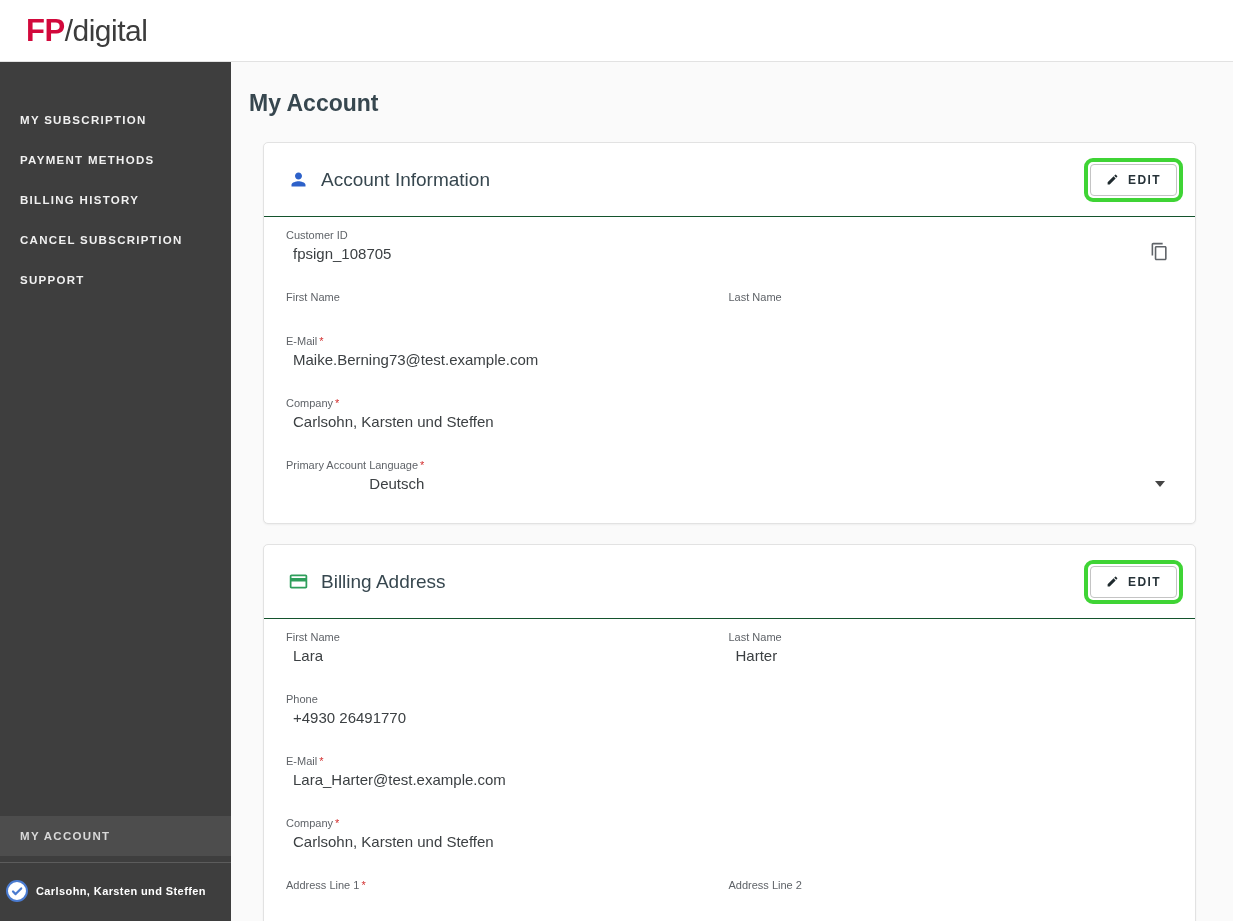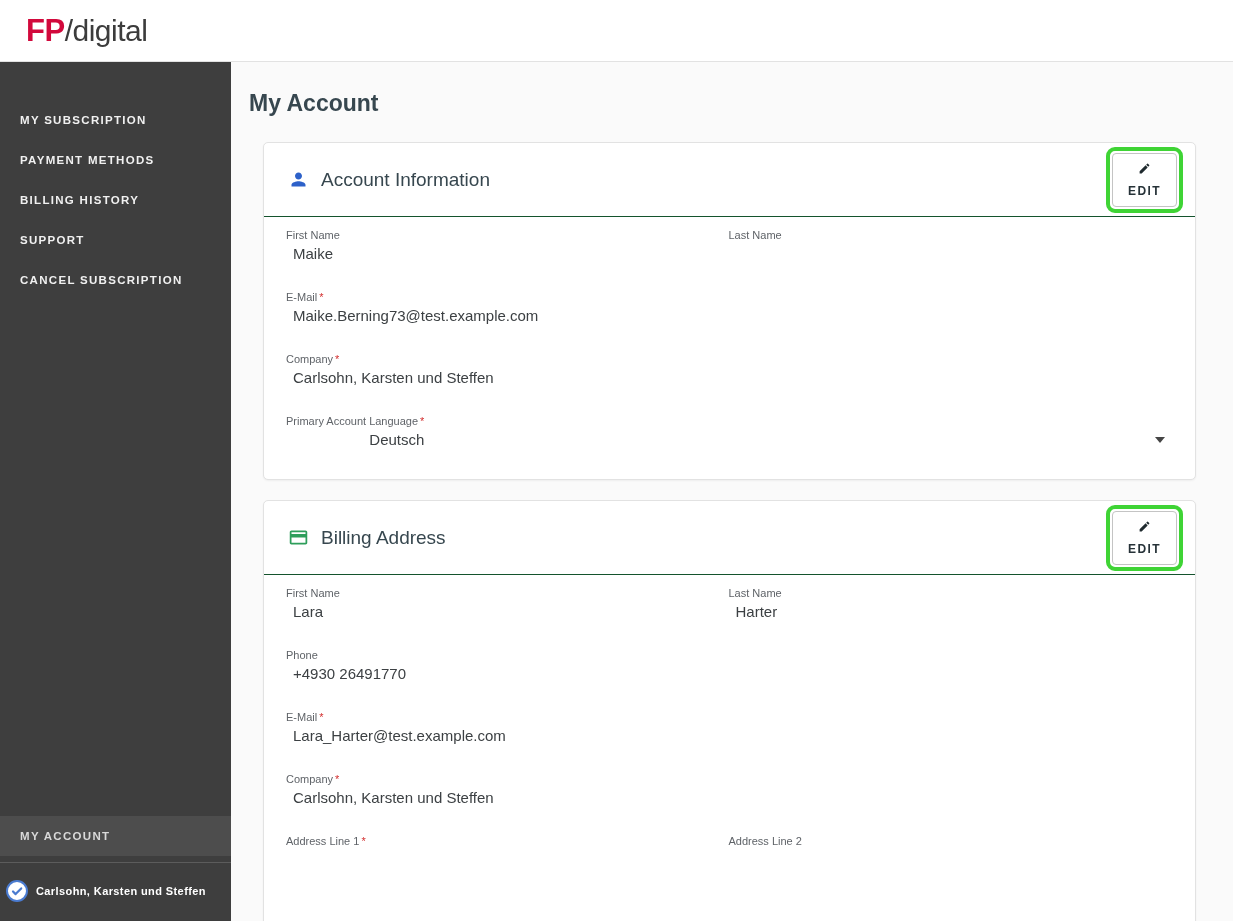--- a/index.html
+++ b/index.html
@@ -54,21 +54,21 @@
   .card-header {
     display:flex; align-items:center; height:74px;
     padding:0 12px 0 22px; border-bottom:1px solid #14532d;
   }
   .card-title { font-size:19px; color:#37474f; margin-left:10px; }
   .edit-wrap { margin-left:auto; border:4px solid #3fd435; border-radius:9px; padding:2px; }
   .edit-btn {
     display:flex; align-items:center; gap:9px;
     background:#ffffff; border:1px solid #c4c4c4; border-radius:4px;
     padding:8px 15px; font-size:12px; font-weight:600; letter-spacing:1.4px;
-    color:#263238; cursor:pointer; font-family:"Liberation Sans", sans-serif;flex-direction:column;
+    color:#263238; cursor:pointer; font-family:"Liberation Sans", sans-serif;
   }
 
   .card-body { padding:12px 24px 30px 22px; }
   .frow { display:grid; grid-template-columns:1fr 1fr; margin-bottom:28px; }
   .frow.trail { display:flex; justify-content:space-between; align-items:flex-end; }
   .field-label { font-size:11px; color:#5f6368; margin-bottom:4px; }
   .req { color:#d32f2f; margin-left:2px; }
   .field-value { font-size:15px; color:#3c4043; padding-left:7px; min-height:18px; }
   .icon-btn { cursor:pointer; display:inline-flex; padding:2px; }
   .caret {
@@ -87,22 +87,22 @@
       <span class="logo-fp">FP</span>
       <span class="logo-rest">/digital</span>
     </div>
   </div>
 
   <div class="sidebar">
     <div class="nav-top">
       <div class="nav-item">MY SUBSCRIPTION</div>
       <div class="nav-item">PAYMENT METHODS</div>
       <div class="nav-item">BILLING HISTORY</div>
+      <div class="nav-item">CANCEL SUBSCRIPTION</div>
       <div class="nav-item">SUPPORT</div>
-      <div class="nav-item">CANCEL SUBSCRIPTION</div>
     </div>
     <div class="nav-bottom">
       <div class="nav-item active">MY ACCOUNT</div>
       <hr class="side-divider">
       <div class="user-row">
         <span class="icon-btn" style="cursor:default;">
           <svg width="24" height="24" viewBox="0 0 24 24">
             <circle cx="12" cy="12" r="10" fill="#ffffff" stroke="#4a7bd0" stroke-width="2"></circle>
             <path d="M8 12.5l2.6 2.6L16.2 9.4" fill="none" stroke="#4a7bd0" stroke-width="2.2" stroke-linecap="round" stroke-linejoin="round"></path>
           </svg>
@@ -128,24 +128,34 @@
             <span class="icon-btn" style="padding:0;">
               <svg width="13" height="13" viewBox="0 0 24 24" fill="#1f2a2e">
                 <path d="M3 17.25V21h3.75L17.81 9.94l-3.75-3.75L3 17.25zM20.71 7.04c.39-.39.39-1.02 0-1.41l-2.34-2.34a.9959.9959 0 0 0-1.41 0l-1.83 1.83 3.75 3.75 1.83-1.83z"></path>
               </svg>
             </span>
             <span>EDIT</span>
           </button>
         </span>
       </div>
       <div class="card-body">
+        <div class="frow trail">
+          <div>
+            <div class="field-label">Customer ID</div>
+            <div class="field-value">fpsign_108705</div>
+          </div>
+          <span class="icon-btn">
+            <svg width="19" height="19" viewBox="0 0 24 24" fill="#5f6368">
+              <path d="M16 1H4c-1.1 0-2 .9-2 2v14h2V3h12V1zm3 4H8c-1.1 0-2 .9-2 2v14c0 1.1.9 2 2 2h11c1.1 0 2-.9 2-2V7c0-1.1-.9-2-2-2zm0 16H8V7h11v14z"></path>
+            </svg>
+          </span>
+        </div>
         <div class="frow">
           <div>
             <div class="field-label">First Name</div>
-            <div class="field-value">Maike</div>
           </div>
           <div>
             <div class="field-label">Last Name</div>
           </div>
         </div>
         <div class="frow" style="grid-template-columns:1fr;">
           <div>
             <div class="field-label"><span>E-Mail</span><span class="req">*</span></div>
             <div class="field-value">Maike.Berning73@test.example.com</div>
           </div>

